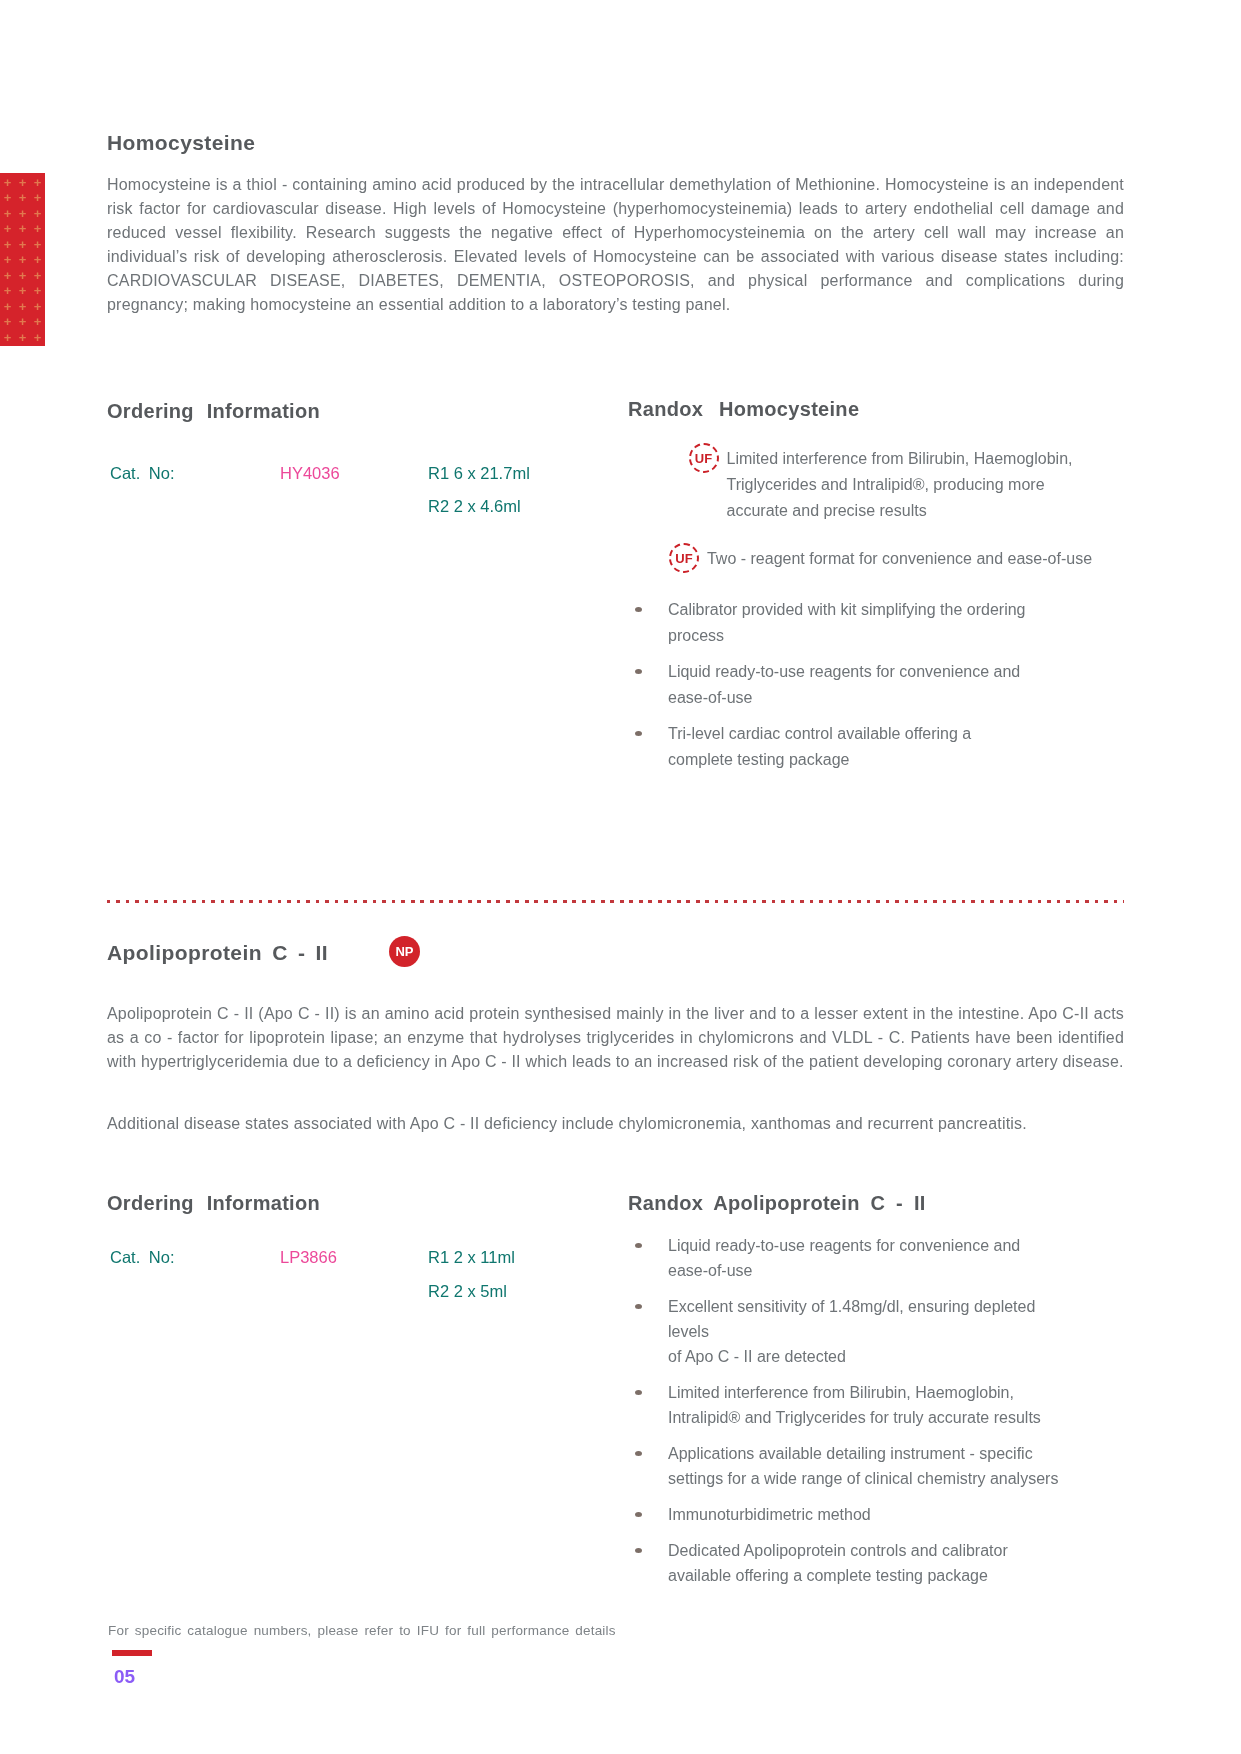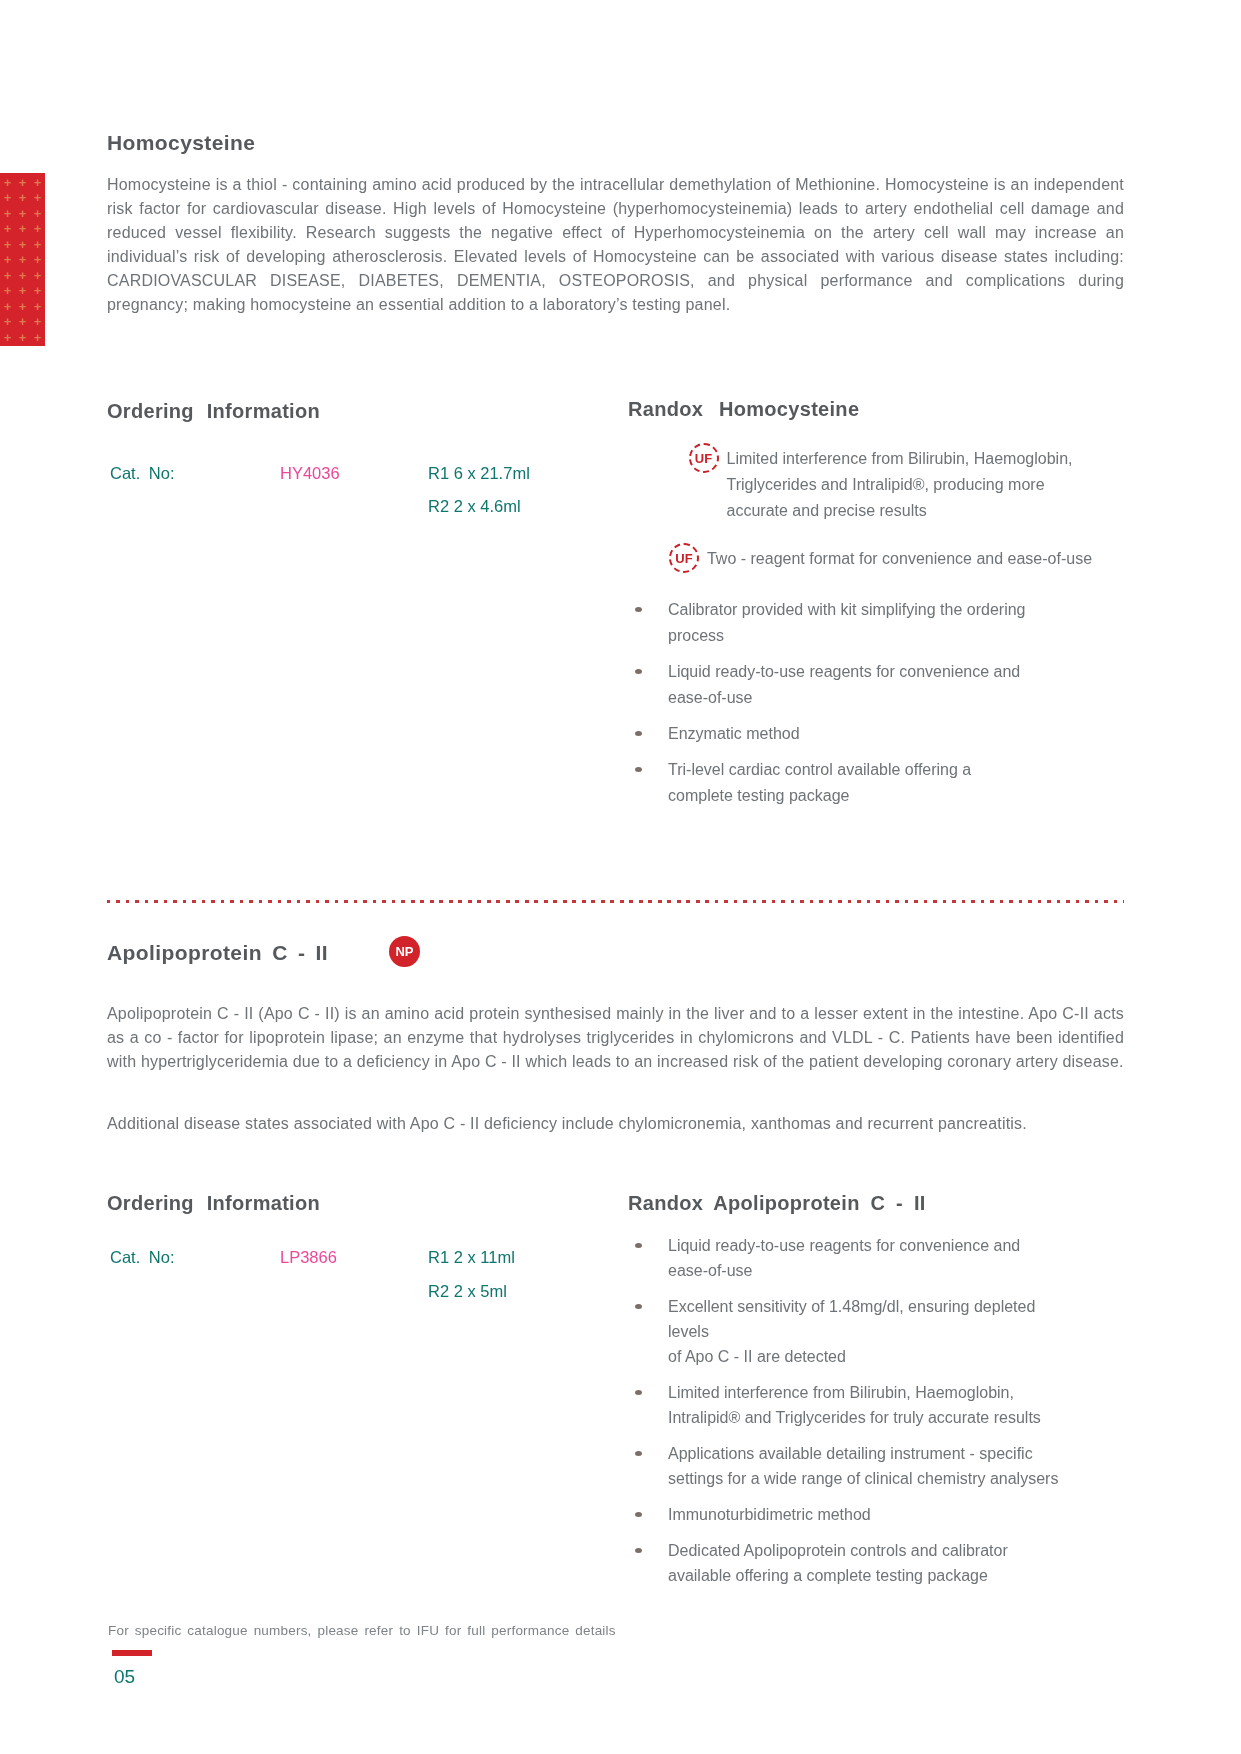--- a/index.html
+++ b/index.html
@@ -155,21 +155,22 @@
   .footer-bar{
     position:absolute;
     left:112px; top:1650px;
     width:40px; height:6px;
     background:#d2232a;
   }
   .page-number{
     position:absolute;
     left:114px; top:1666px;
     font-size:19px;
-    color:#0f766e;
+    color:#8b5cf6;
+    font-weight:bold;
   }
 </style>
 </head>
 <body>
 
 <div class="page">
 
   <div class="red-block" id="plusBlock">
       <span>+</span>
       <span>+</span>
@@ -241,24 +242,20 @@
 process</span>
         </div>
 
         <div class="dot-item">
           <span class="dot"></span>
           <span class="dot-text">Liquid ready-to-use reagents for convenience and
 ease-of-use</span>
         </div>
 
 
-        <div class="dot-item">
-          <span class="dot"></span>
-          <span class="dot-text">Enzymatic method</span>
-        </div>
 
         <div class="dot-item">
           <span class="dot"></span>
           <span class="dot-text">Tri-level cardiac control available offering a
 complete testing package</span>
         </div>
       </div>
   </div>
 
   <div class="divider"></div>

